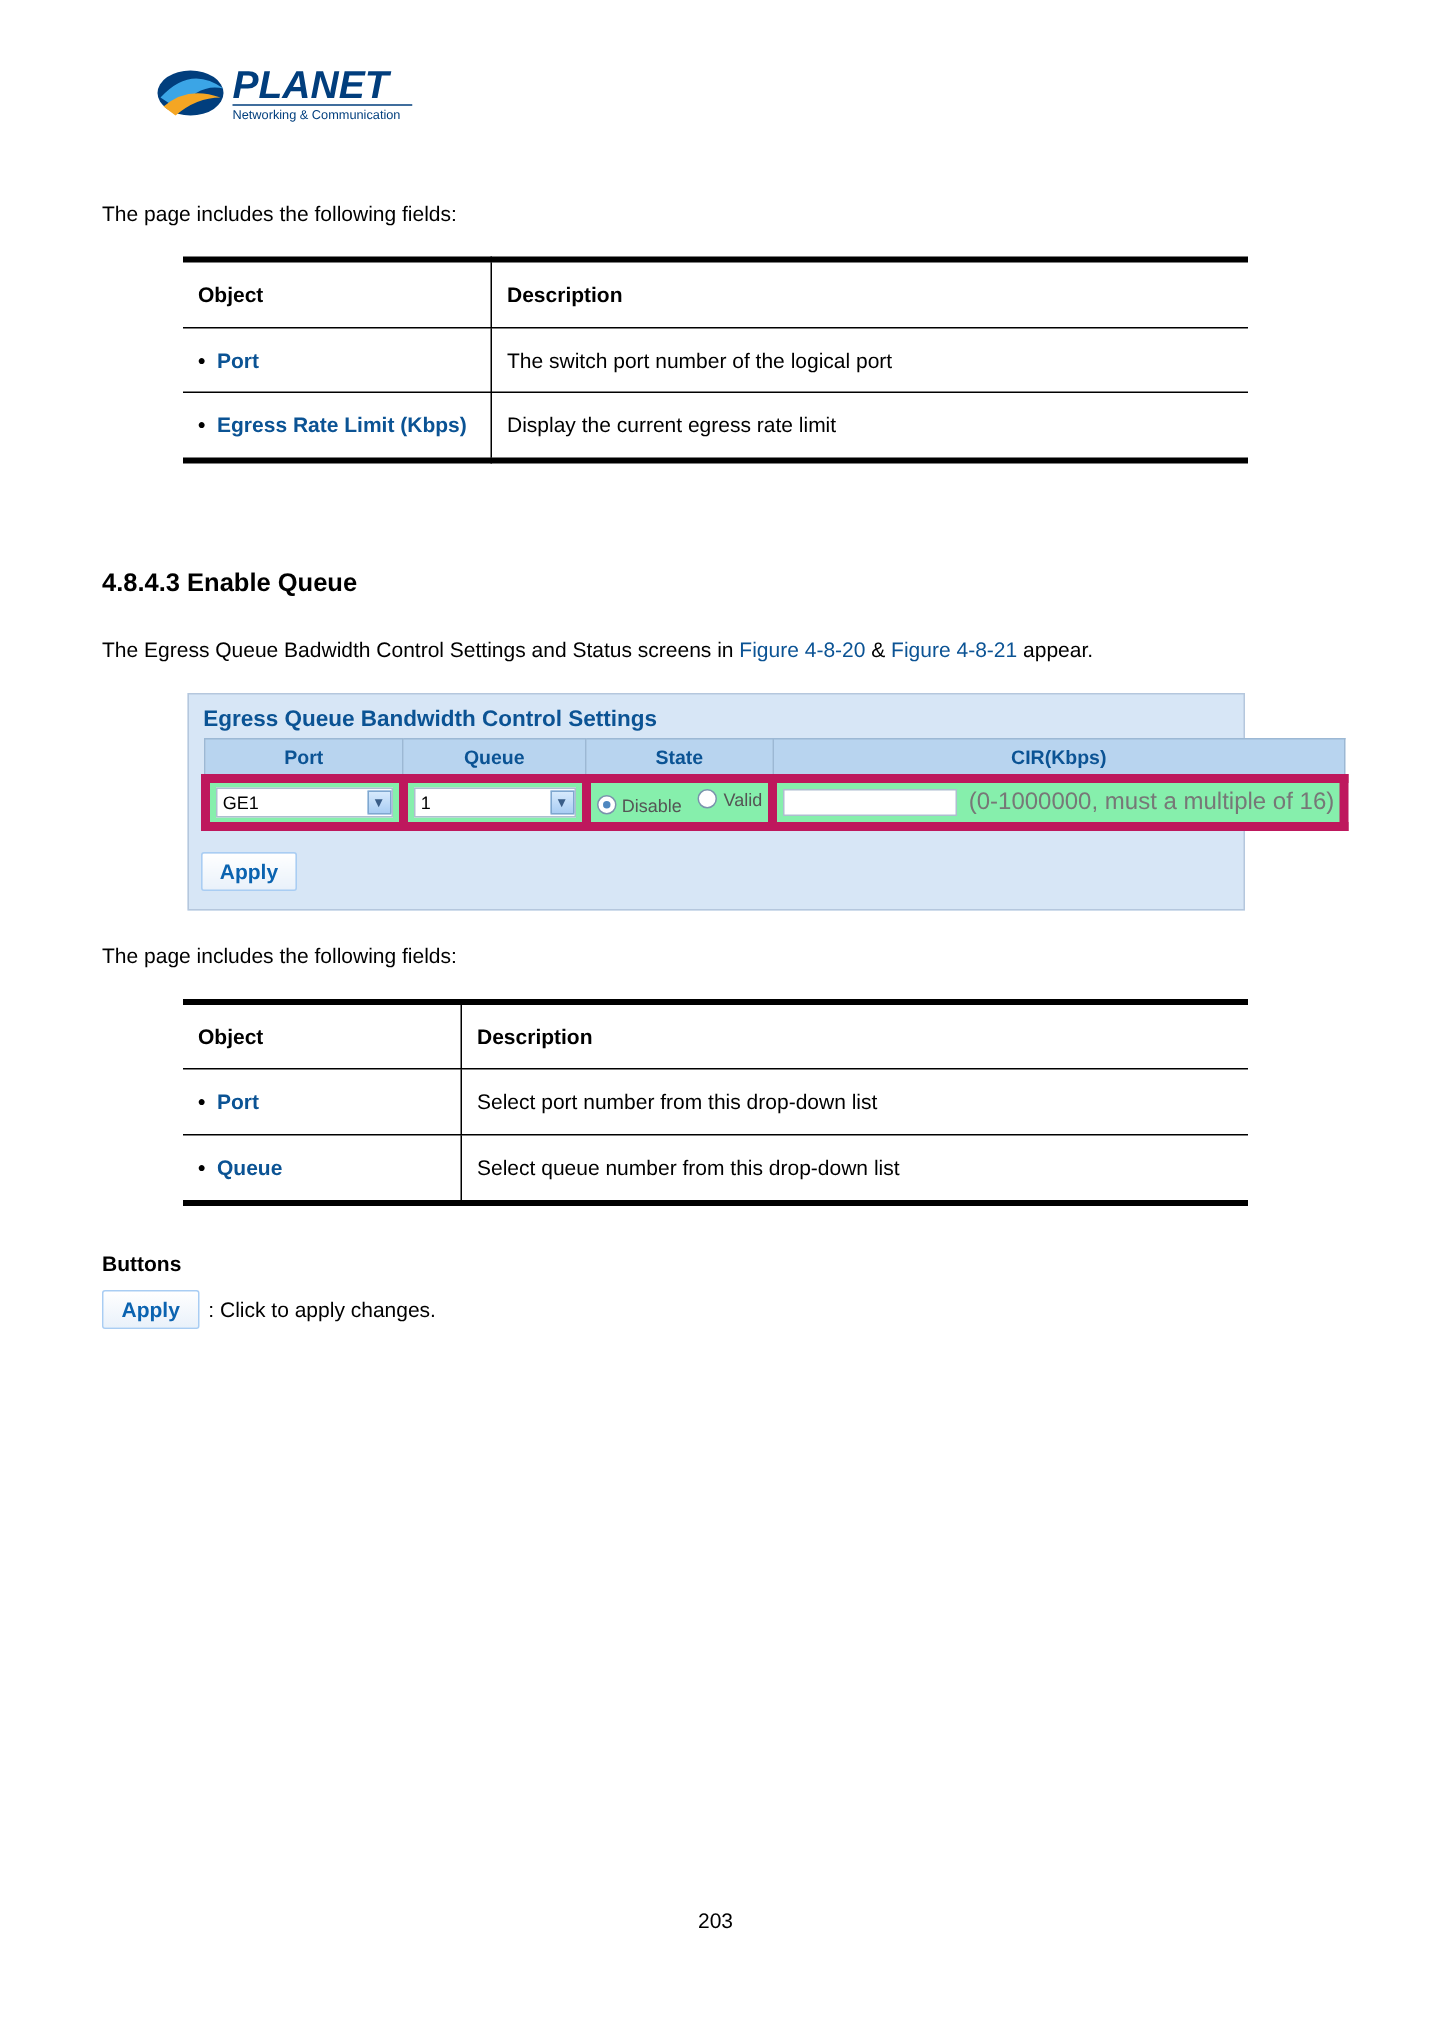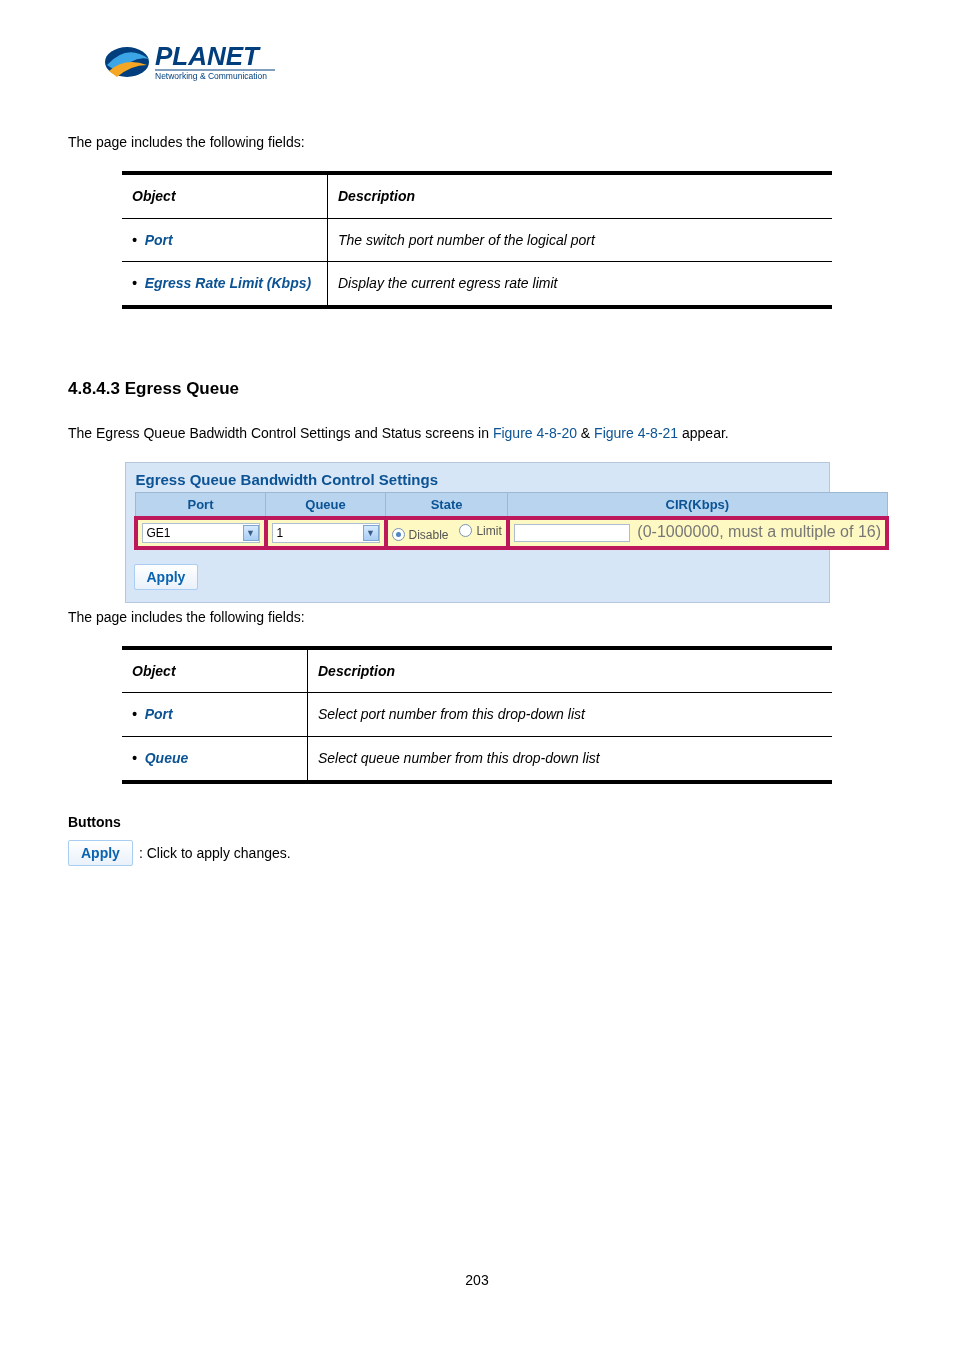--- a/index.html
+++ b/index.html
@@ -30,21 +30,20 @@
   }
   .link-blue { color: #0b5394; }
   .blue-bold { color: #0b5394; font-weight: bold; }
 
   table.desc-table {
     border-collapse: collapse;
     width: 710px;
     margin: 0 auto 60px auto;
     border-top: 4px solid #000;
     border-bottom: 4px solid #000;
-    font-style: italic;
   }
   table.desc-table th, table.desc-table td {
     border-top: 1px solid #000;
     border-bottom: 1px solid #000;
     border-left: 1px solid #000;
     border-right: 1px solid #000;
     padding: 8px 10px;
     font-size: 14px;
     line-height: 1.9;
     text-align: left;
@@ -66,21 +65,21 @@
   .section-heading {
     font-size: 17px;
     font-weight: bold;
     margin-top: 20px;
     margin-bottom: 24px;
   }
 
   
   .ss-wrap {
     width: 705px;
-    margin: 16px auto 4px auto;
+    margin: 16px auto 20px auto;
     background: #d7e6f6;
     border: 1px solid #b5c7dd;
     box-sizing: border-box;
     padding: 8px 8px 12px 8px;
   }
   .ss-title {
     color: #0b5394;
     font-weight: bold;
     font-size: 15px;
     margin: 0 0 4px 2px;
@@ -92,22 +91,22 @@
   }
   .ss-table th {
     background: #b8d4ef;
     color: #0b5394;
     font-weight: bold;
     border: 1px solid #9cb8d4;
     padding: 4px 6px;
     text-align: center;
   }
   .ss-table td {
-    background: #fef9c3;
-    border: 4px solid #be185d;
+    background: #86efac;
+    border: 6px solid #be185d;
     padding: 3px 4px;
     vertical-align: middle;
     white-space: nowrap;
   }
   .ss-select {
     display: inline-flex;
     align-items: center;
     justify-content: space-between;
     width: 118px;
     height: 20px;
@@ -198,21 +197,21 @@
       <td class="obj-cell"><span class="bullet">•&nbsp;&nbsp;</span><span class="blue-bold">Port</span></td>
       <td>The switch port number of the logical port</td>
     </tr>
     <tr>
       <td class="obj-cell"><span class="bullet">•&nbsp;&nbsp;</span><span class="blue-bold">Egress Rate Limit (Kbps)</span></td>
       <td>Display the current egress rate limit</td>
     </tr>
   </tbody>
     </table>
 
-  <div class="section-heading">4.8.4.3 Egress Queue</div>
+  <div class="section-heading">4.8.4.3 Enable Queue</div>
 
   <div class="body-text">
     <span>The Egress Queue Badwidth Control Settings and Status screens in </span><span class="link-blue">Figure 4-8-20</span><span> &amp; </span><span class="link-blue">Figure 4-8-21</span><span> appear.</span>
   </div>
 
   <div class="ss-wrap">
     <div class="ss-title">Egress Queue Bandwidth Control Settings</div>
     <table class="ss-table">
       <tbody>
           <tr>
@@ -237,21 +236,21 @@
         <td style="text-align:left;">
           <span class="ss-radio-wrap">
             <span class="ss-radio">
                   <span class="dot"></span>
                 </span>
             <span style="color:#555;">Disable</span>
           </span>
           &nbsp;
           <span class="ss-radio-wrap">
             <span class="ss-radio"></span>
-            <span style="color:#555;">Limit</span>
+            <span style="color:#555;">Valid</span>
           </span>
         </td>
         <td style="text-align:right;">
           <input class="ss-input" value="" style="">
           <span class="ss-hint">(0-1000000, must a multiple of 16)</span>
         </td>
       </tr>
     </tbody>
       </table>
     <div class="ss-apply-row">

